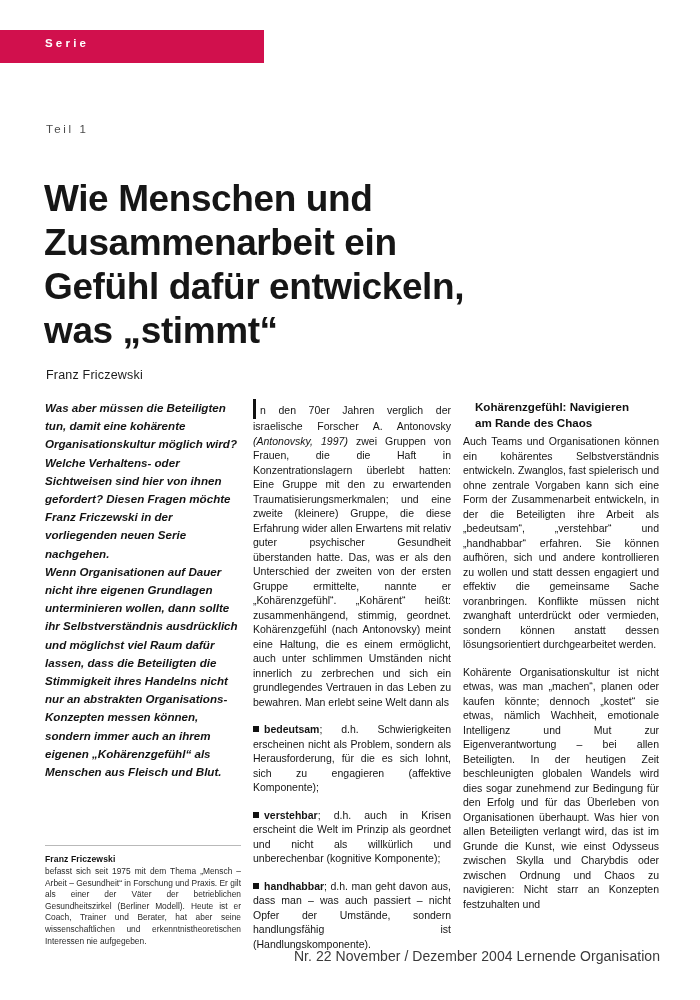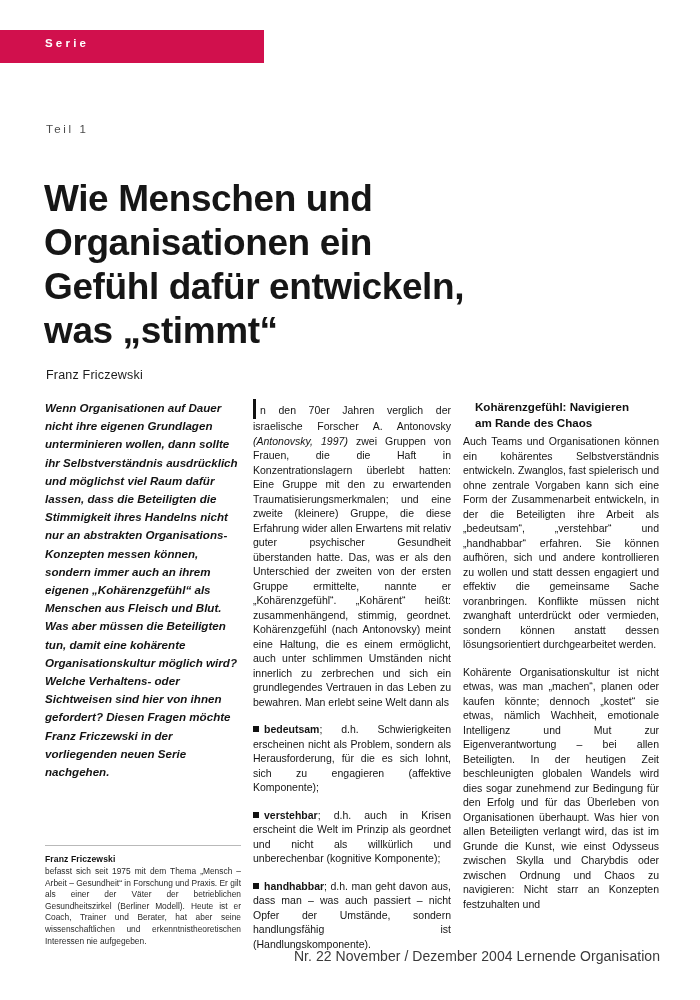--- a/index.html
+++ b/index.html
@@ -193,31 +193,31 @@
 <div class="page">
 
   <div class="banner">
     <span class="banner-label">Serie</span>
   </div>
 
   <div class="kicker">Teil 1</div>
 
   <h1 class="headline">
     <span class="hl-line">Wie Menschen und</span>
-    <span class="hl-line">Organisationen ein</span>
+    <span class="hl-line">Zusammenarbeit ein</span>
     <span class="hl-line">Gefühl dafür entwickeln,</span>
     <span class="hl-line">was „stimmt“</span>
   </h1>
 
   <div class="byline">Franz Friczewski</div>
 
   <div class="col col-1">
     <div class="lede">
+      <p>Was aber müssen die Beteiligten tun, damit eine kohärente Organisationskultur möglich wird? Welche Verhaltens- oder Sichtweisen sind hier von ihnen gefordert? Diesen Fragen möchte Franz Friczewski in der vorliegenden neuen Serie nachgehen.</p>
       <p>Wenn Organisationen auf Dauer nicht ihre eigenen Grundlagen unterminieren wollen, dann sollte ihr Selbstverständnis ausdrücklich und möglichst viel Raum dafür lassen, dass die Beteiligten die Stimmigkeit ihres Handelns nicht nur an abstrakten Organisations-Konzepten messen können, sondern immer auch an ihrem eigenen „Kohärenzgefühl“ als Menschen aus Fleisch und Blut.</p>
-      <p>Was aber müssen die Beteiligten tun, damit eine kohärente Organisationskultur möglich wird? Welche Verhaltens- oder Sichtweisen sind hier von ihnen gefordert? Diesen Fragen möchte Franz Friczewski in der vorliegenden neuen Serie nachgehen.</p>
     </div>
   </div>
 
   <div class="bio">
     <div class="bio-rule"></div>
     <div class="bio-name">Franz Friczewski</div>
     <p class="bio-text">befasst sich seit 1975 mit dem Thema „Mensch – Arbeit – Gesundheit“ in Forschung und Praxis. Er gilt als einer der Väter der betrieblichen Gesundheitszirkel (Berliner Modell). Heute ist er Coach, Trainer und Berater, hat aber seine wissenschaftlichen und erkenntnistheoretischen Interessen nie aufgegeben.</p>
   </div>
 
   <div class="col col-2">

